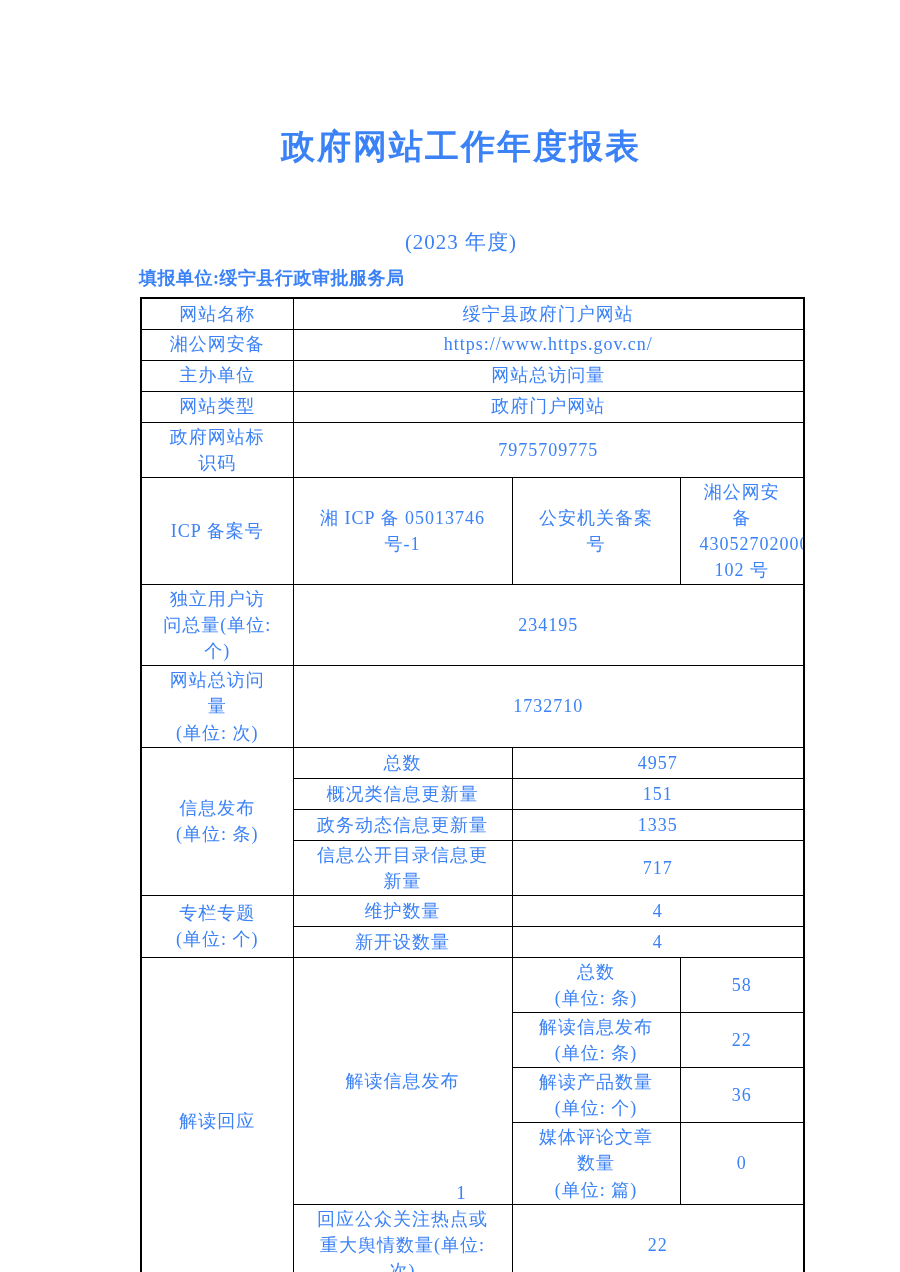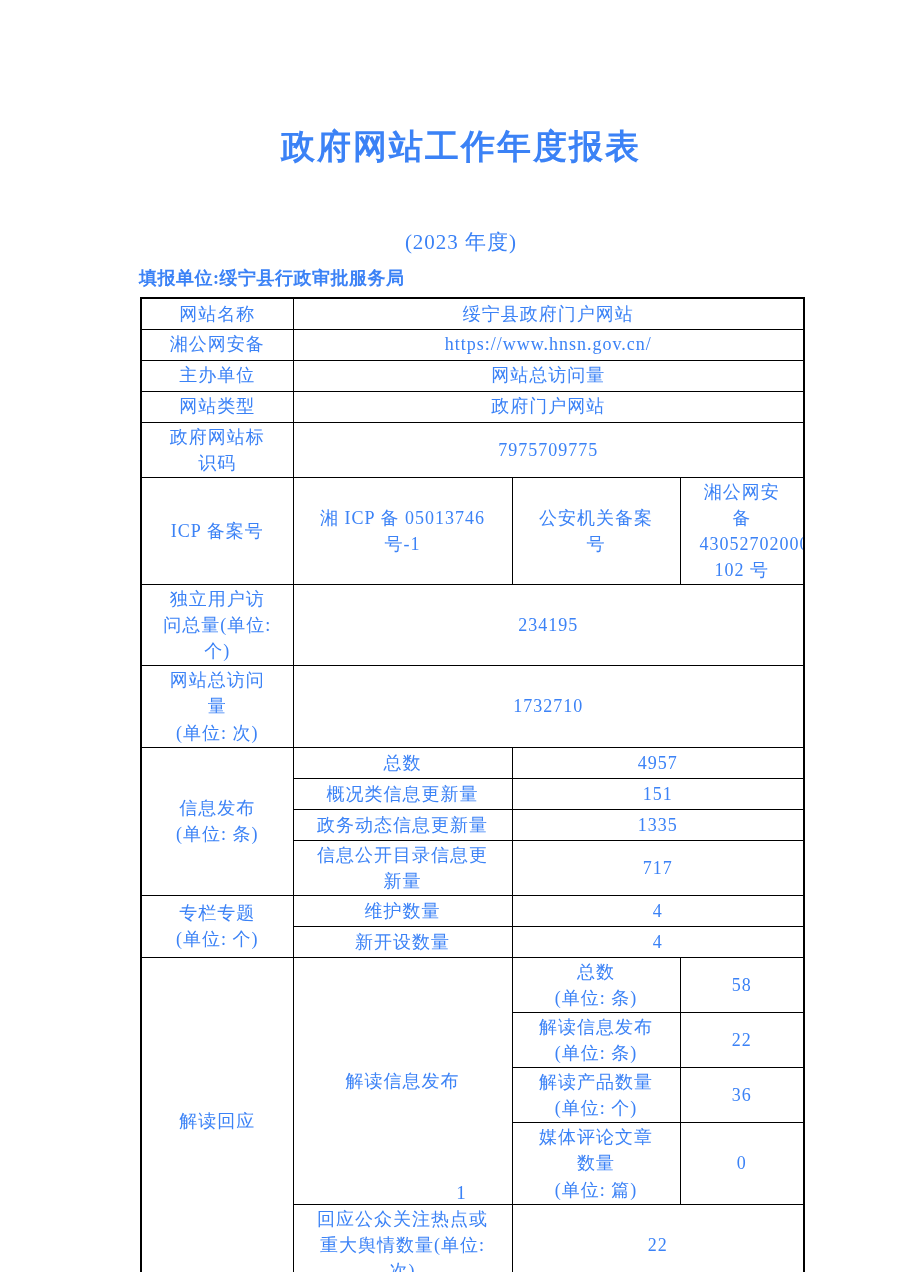--- a/index.html
+++ b/index.html
@@ -85,21 +85,21 @@
         <col style="width:168px">
         <col style="width:124px">
     </colgroup>
     <tbody>
       <tr class="h31">
         <td>网站名称</td>
         <td colspan="3">绥宁县政府门户网站</td>
       </tr>
       <tr class="h31">
         <td>湘公网安备</td>
-        <td colspan="3">https://www.hnsn.gov.cn/</td>
+        <td colspan="3">https://www.https.gov.cn/</td>
       </tr>
       <tr class="h31">
         <td>主办单位</td>
         <td colspan="3">网站总访问量</td>
       </tr>
       <tr class="h31">
         <td>网站类型</td>
         <td colspan="3">政府门户网站</td>
       </tr>
       <tr class="h31">

